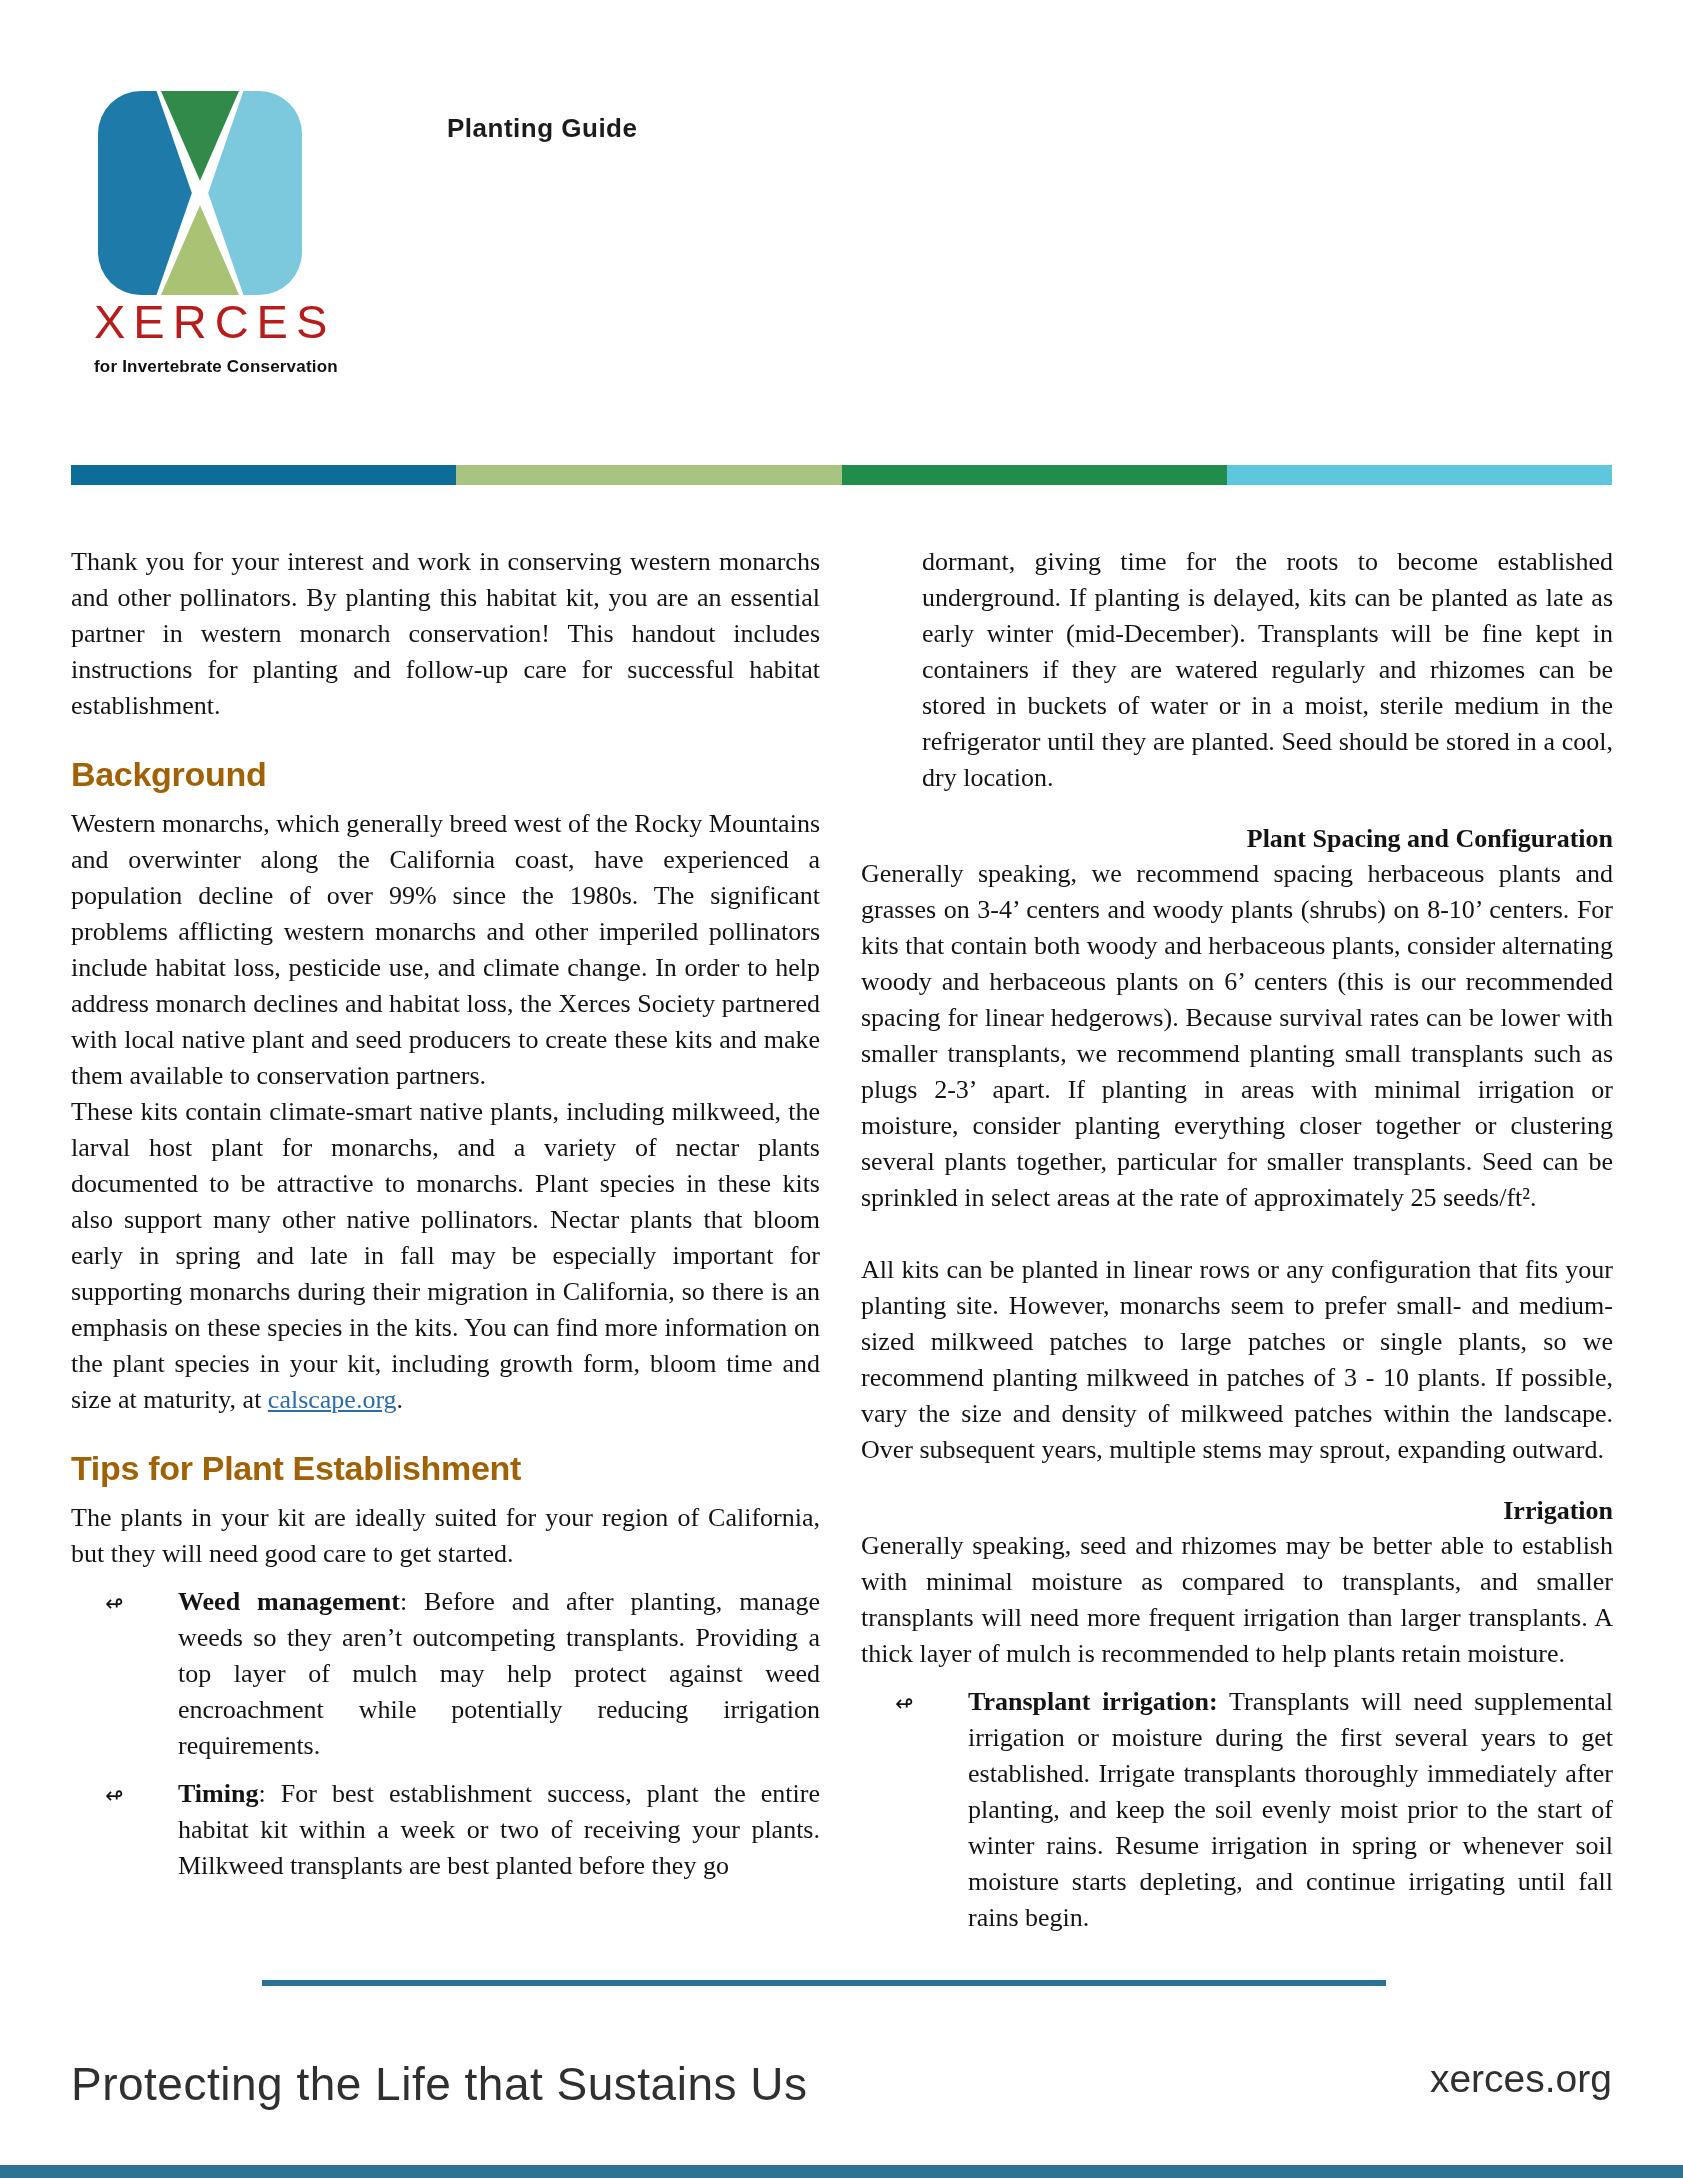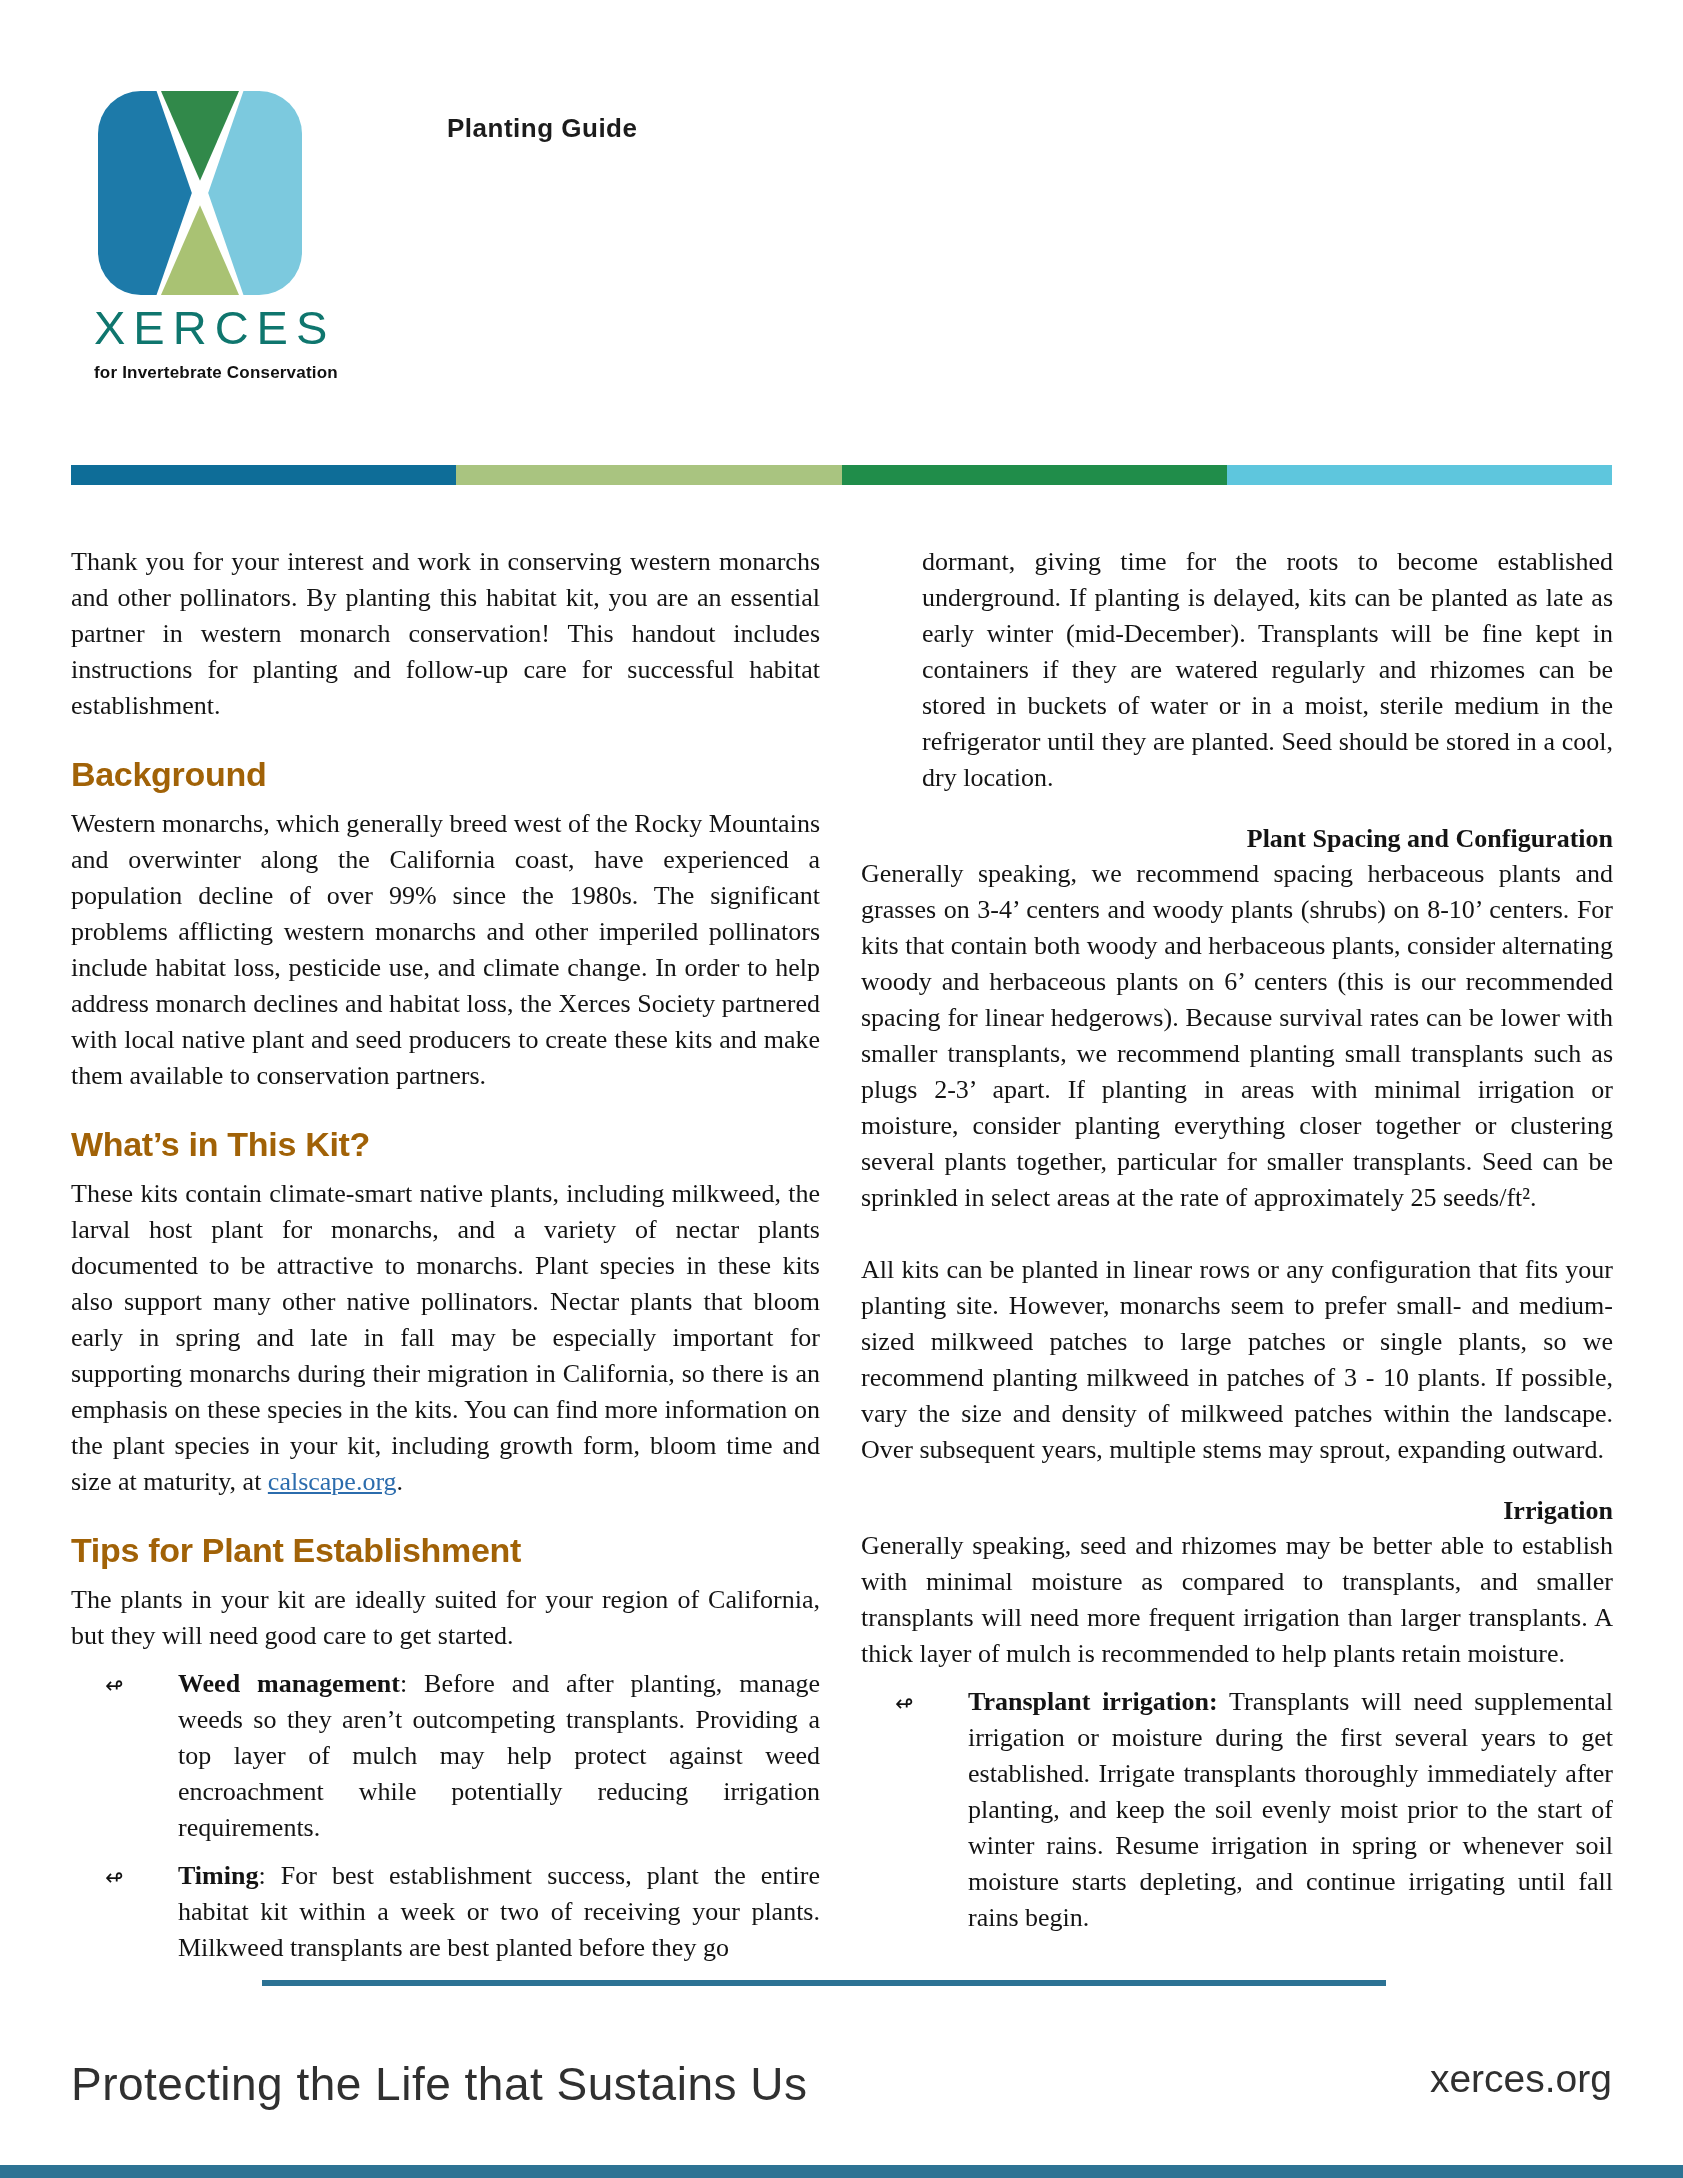--- a/index.html
+++ b/index.html
@@ -14,22 +14,21 @@
   }
   
   .logo-block{position:absolute;left:94px;top:91px;width:297px;}
   .logo-mark{width:212px;height:204px;display:block;}
   .logo-word{
     font-family:"Liberation Sans", sans-serif;
     font-weight:400;
     font-size:47px;
     letter-spacing:8px;
     line-height:54px;
-    color:#0f766e;
-    margin-top:6px;
+    color:#b91c1c;
   }
   .logo-tagline{
     font-family:"Liberation Sans", sans-serif;
     font-weight:700;
     font-size:17px;
     color:#111111;
     margin-top:8px;
     letter-spacing:0.2px;
   }
   .title-block{position:absolute;left:447px;top:71px;}
@@ -140,21 +139,20 @@
     <span style="background-color: rgb(32, 141, 74);"></span>
     <span style="background-color: rgb(94, 198, 221);"></span>
   </div>
 
   <div class="col col-left">
     <p>Thank you for your interest and work in conserving western monarchs and other pollinators. By planting this habitat kit, you are an essential partner in western monarch conservation! This handout includes instructions for planting and follow-up care for successful habitat establishment.</p>
 
     <div class="section-heading">Background</div>
     <p>Western monarchs, which generally breed west of the Rocky Mountains and overwinter along the California coast, have experienced a population decline of over 99% since the 1980s. The significant problems afflicting western monarchs and other imperiled pollinators include habitat loss, pesticide use, and climate change. In order to help address monarch declines and habitat loss, the Xerces Society partnered with local native plant and seed producers to create these kits and make them available to conservation partners.</p>
 
-    <div class="section-heading">What’s in This Kit?</div>
     <p><span>These kits contain climate-smart native plants, including milkweed, the larval host plant for monarchs, and a variety of nectar plants documented to be attractive to monarchs. Plant species in these kits also support many other native pollinators. Nectar plants that bloom early in spring and late in fall may be especially important for supporting monarchs during their migration in California, so there is an emphasis on these species in the kits. You can find more information on the plant species in your kit, including growth form, bloom time and size at maturity, at </span><a class="doc-link">calscape.org</a><span>.</span></p>
 
     <div class="section-heading">Tips for Plant Establishment</div>
     <p>The plants in your kit are ideally suited for your region of California, but they will need good care to get started.</p>
 
     <div class="bullet">
       <span class="marker">↬</span>
       <b>Weed management</b><span>: Before and after planting, manage weeds so they aren’t outcompeting transplants. Providing a top layer of mulch may help protect against weed encroachment while potentially reducing irrigation requirements.</span>
     </div>
 

